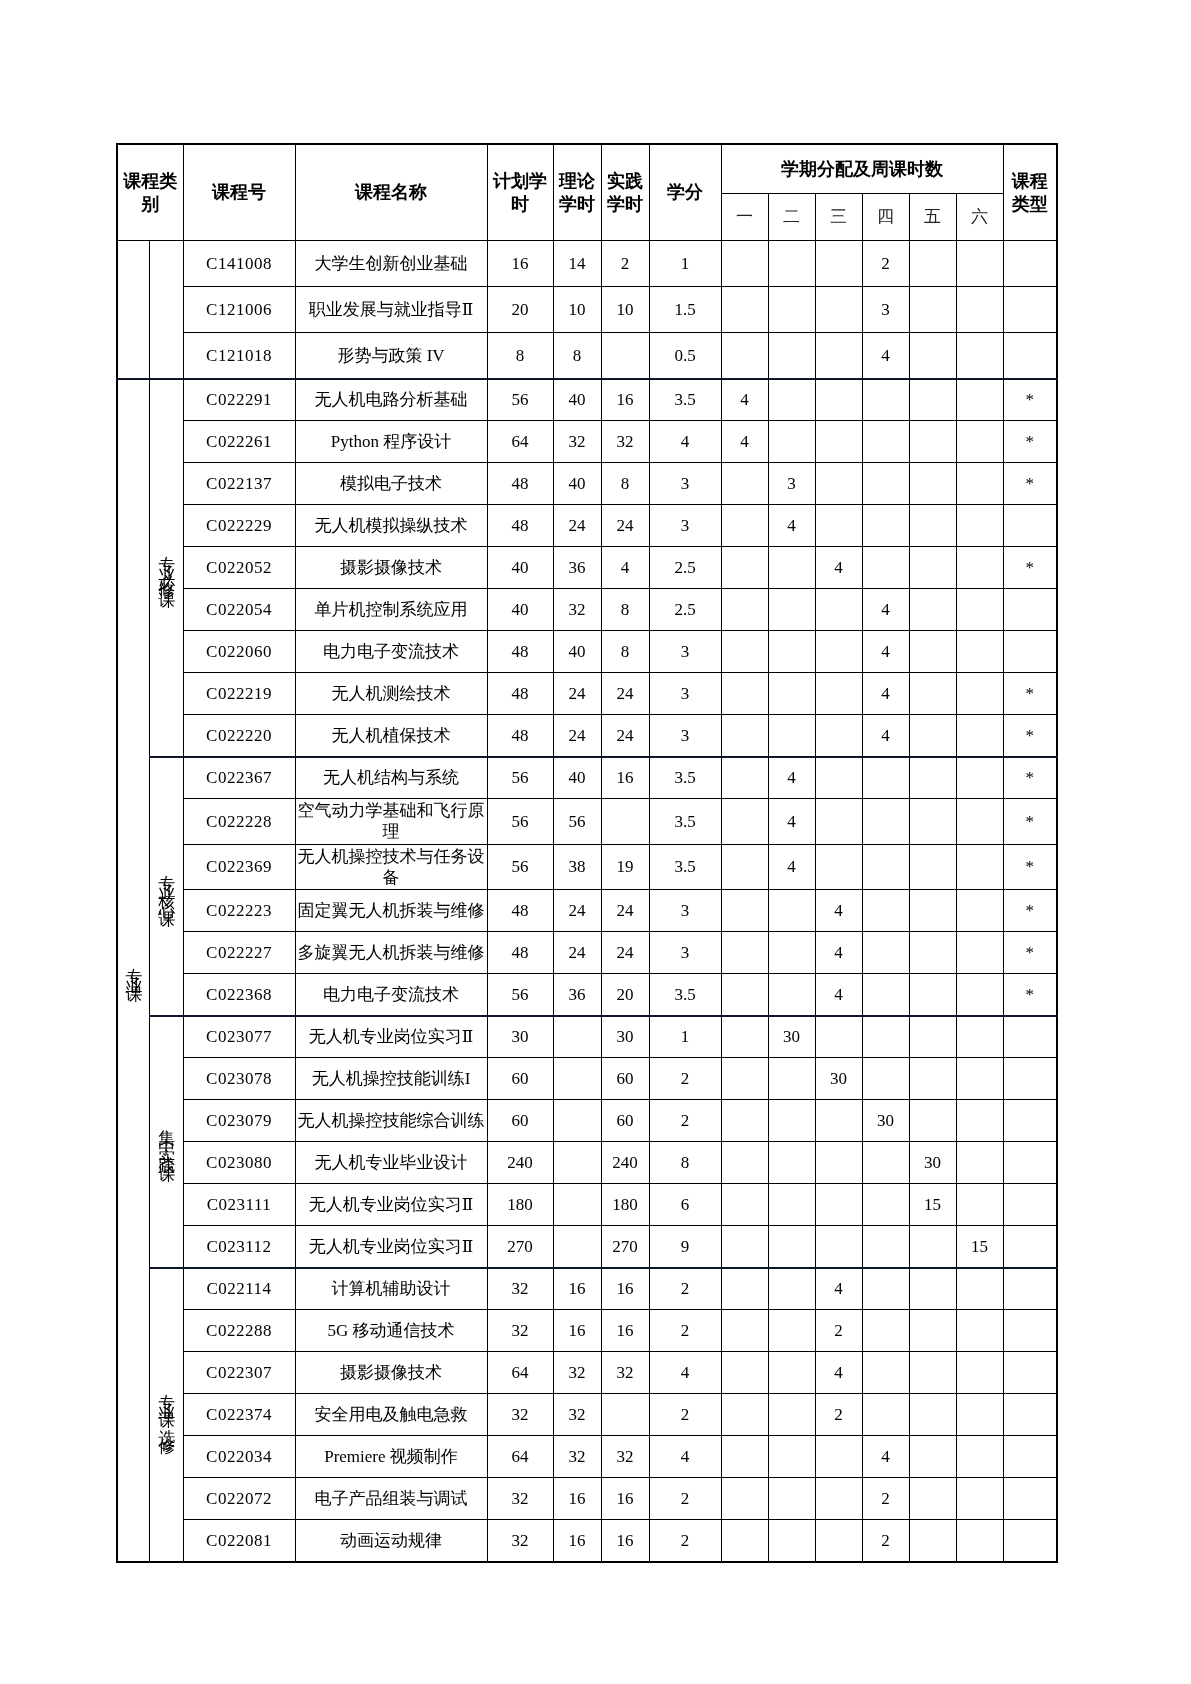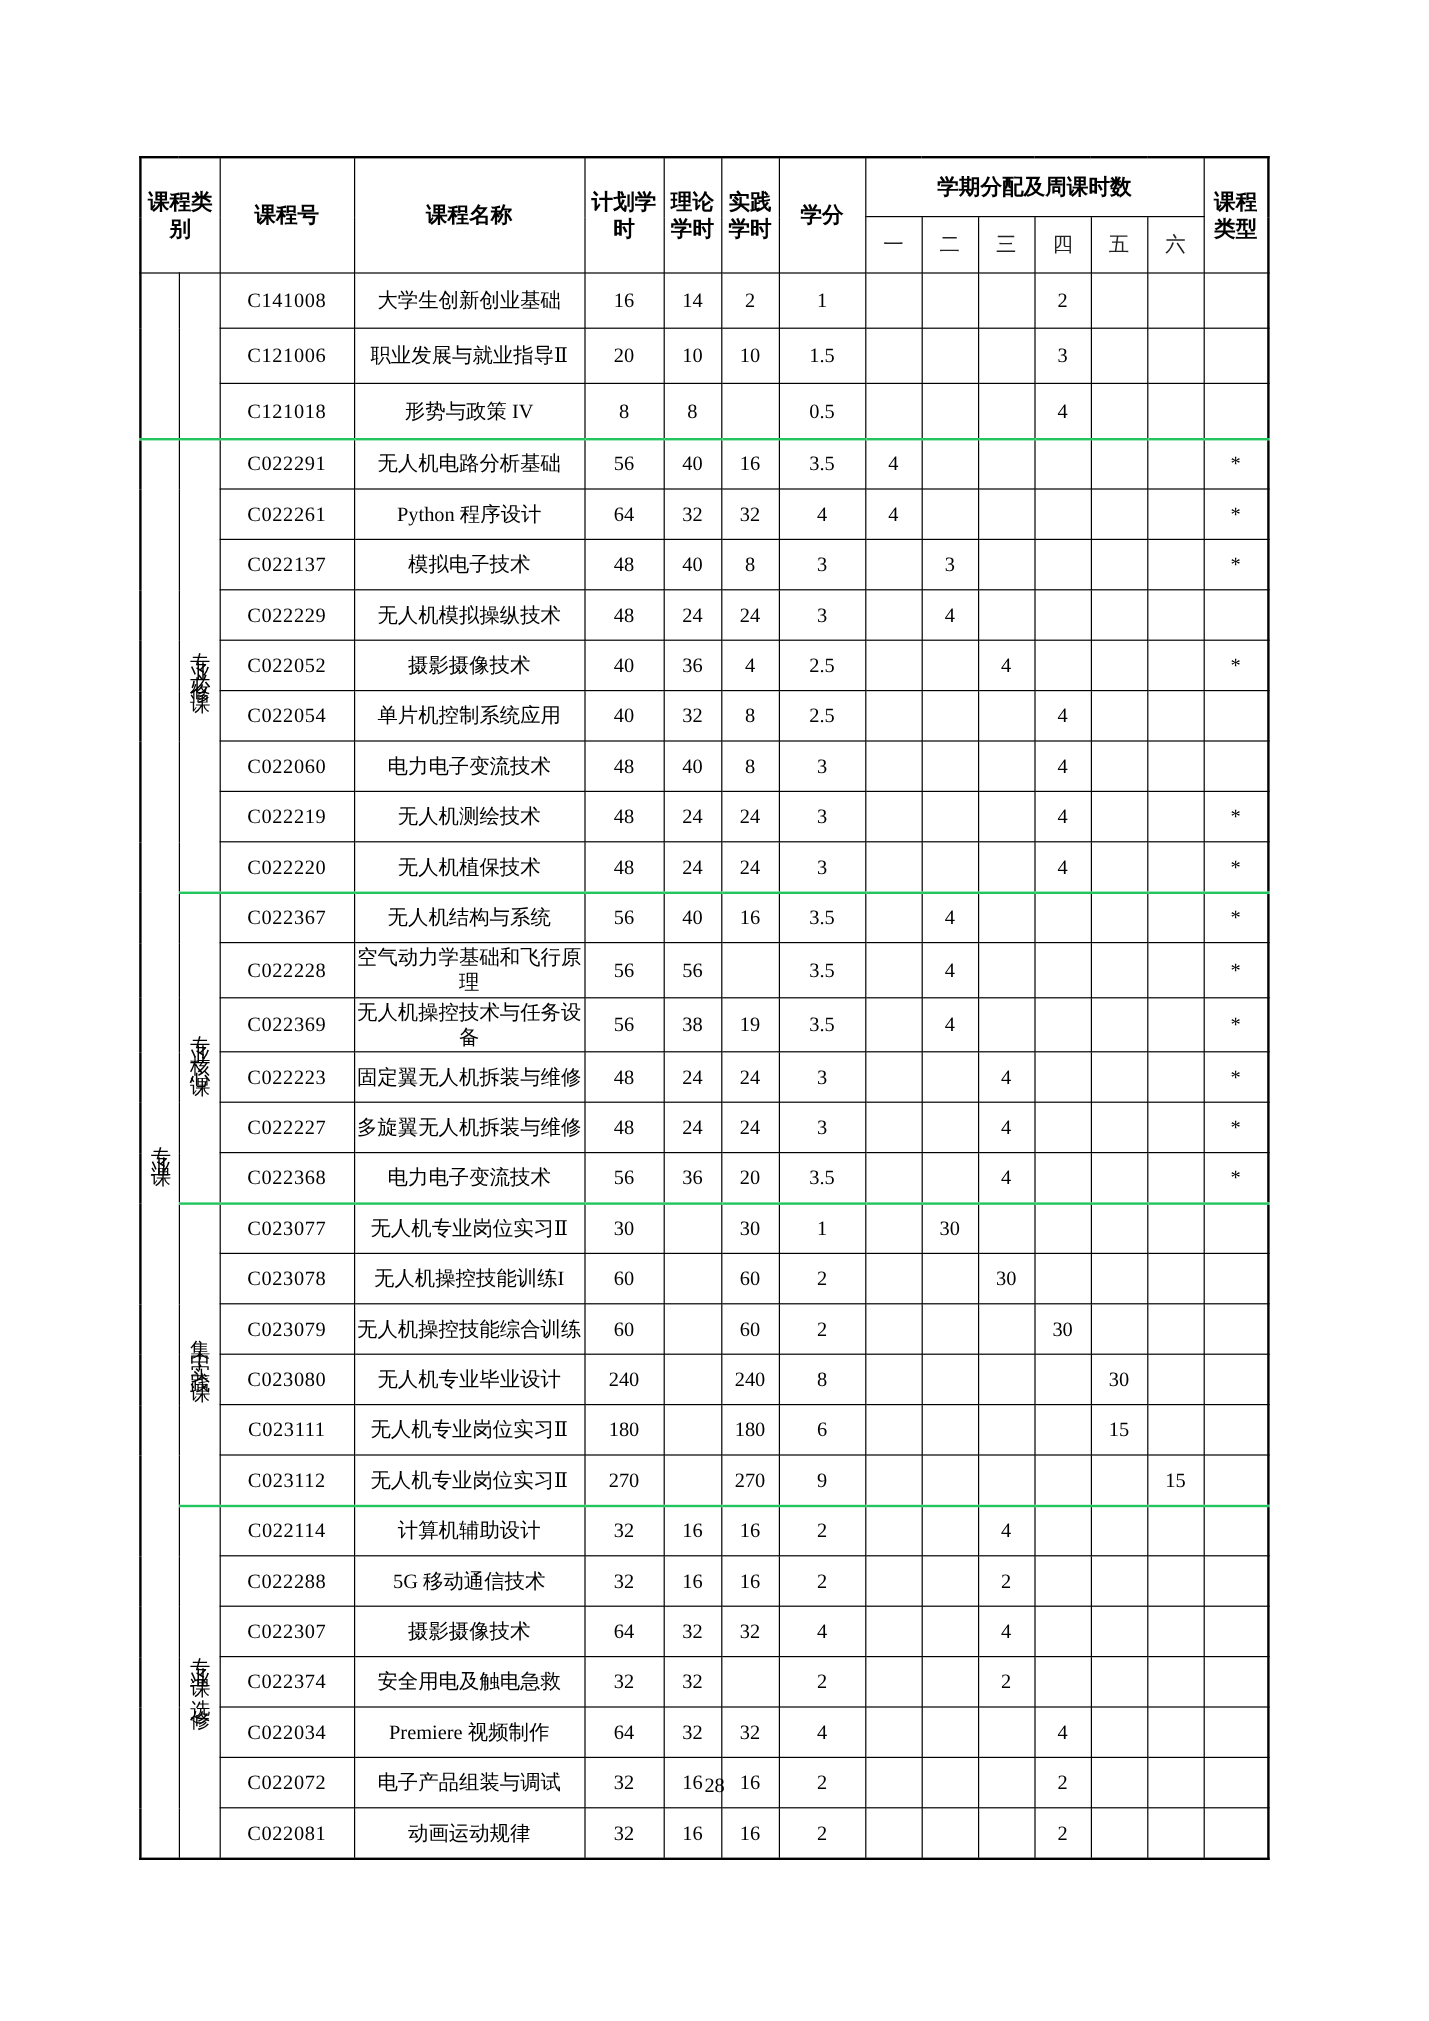--- a/index.html
+++ b/index.html
@@ -1,21 +1,21 @@
 <!DOCTYPE html>
 <html><head>
 <meta charset="utf-8">
 <style>
   html,body{margin:0;padding:0;background:#ffffff;}
   body{
     width:1191px;height:1684px;position:relative;
     font-family:"Liberation Serif","DejaVu Serif",serif;
     color:#000;
   }
-  .sheet{position:absolute;left:0;top:0;width:1191px;height:1477px;background:#fff;}
+  .sheet{position:absolute;left:0;top:13px;width:1191px;height:1477px;background:#fff;}
   table.curriculum{
     position:absolute;left:116px;top:130px;
     border-collapse:collapse;table-layout:fixed;
     border:2px solid #000;
   }
   table.curriculum th, table.curriculum td{
     border:1px solid #000;
     text-align:center;vertical-align:middle;
     padding:1px 2px;
     font-size:17px;line-height:1.25;
@@ -29,21 +29,21 @@
   td.no-cell{font-size:16.5px;letter-spacing:0.5px;}
   td.cat-cell{padding:0;}
   .vert-text{
     display:inline-block;
     writing-mode:vertical-rl;
     text-orientation:mixed;
     letter-spacing:9px;
     font-size:17px;
     line-height:1.1;
   }
-  tr.group-start td{border-top:2px solid #22c55e;}
+  tr.group-start td{border-top:2px solid #0f172a;}
   .page-number{
     position:absolute;left:0;top:1478px;width:1191px;
     text-align:center;font-size:17px;
   }
 </style>
 </head>
 <body>
 
 <div class="sheet">
 
@@ -555,15 +555,14 @@
           <td></td>
           <td></td>
           <td>2</td>
           <td></td>
           <td></td>
           <td></td>
         </tr>
       </tbody>
   </table>
 
-  <div class="page-number">28</div>
 
 </div>
 
 </body></html>

